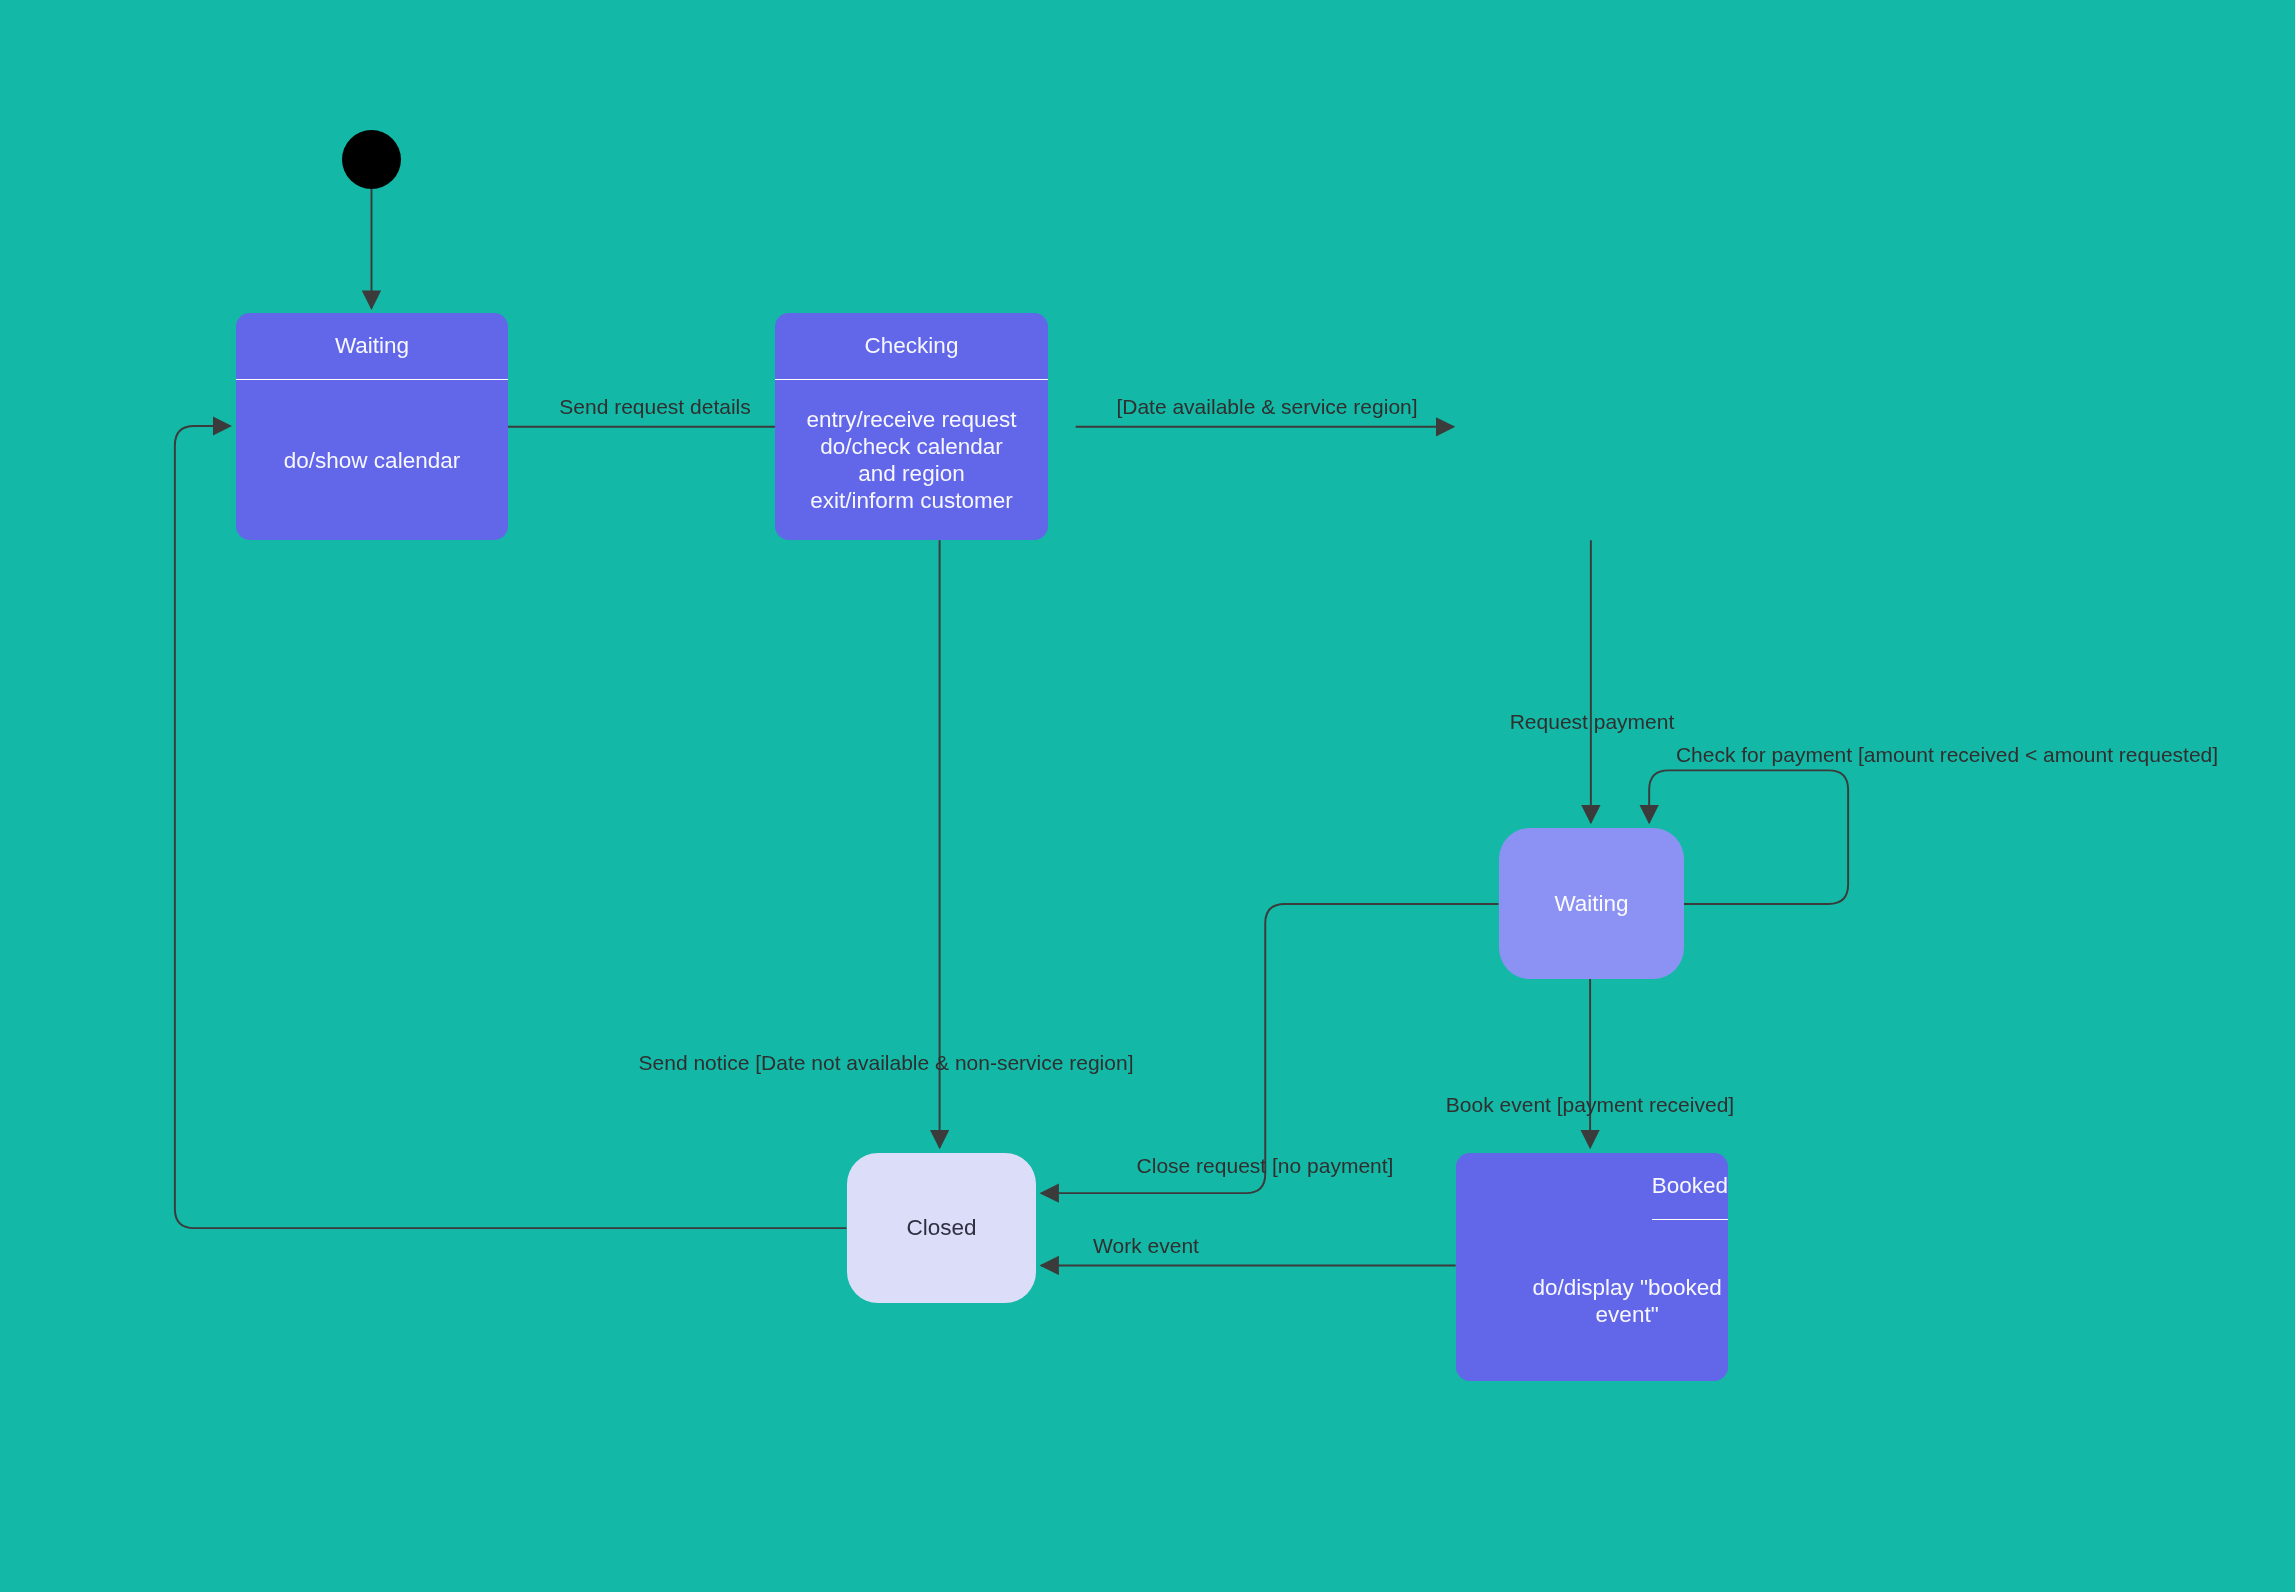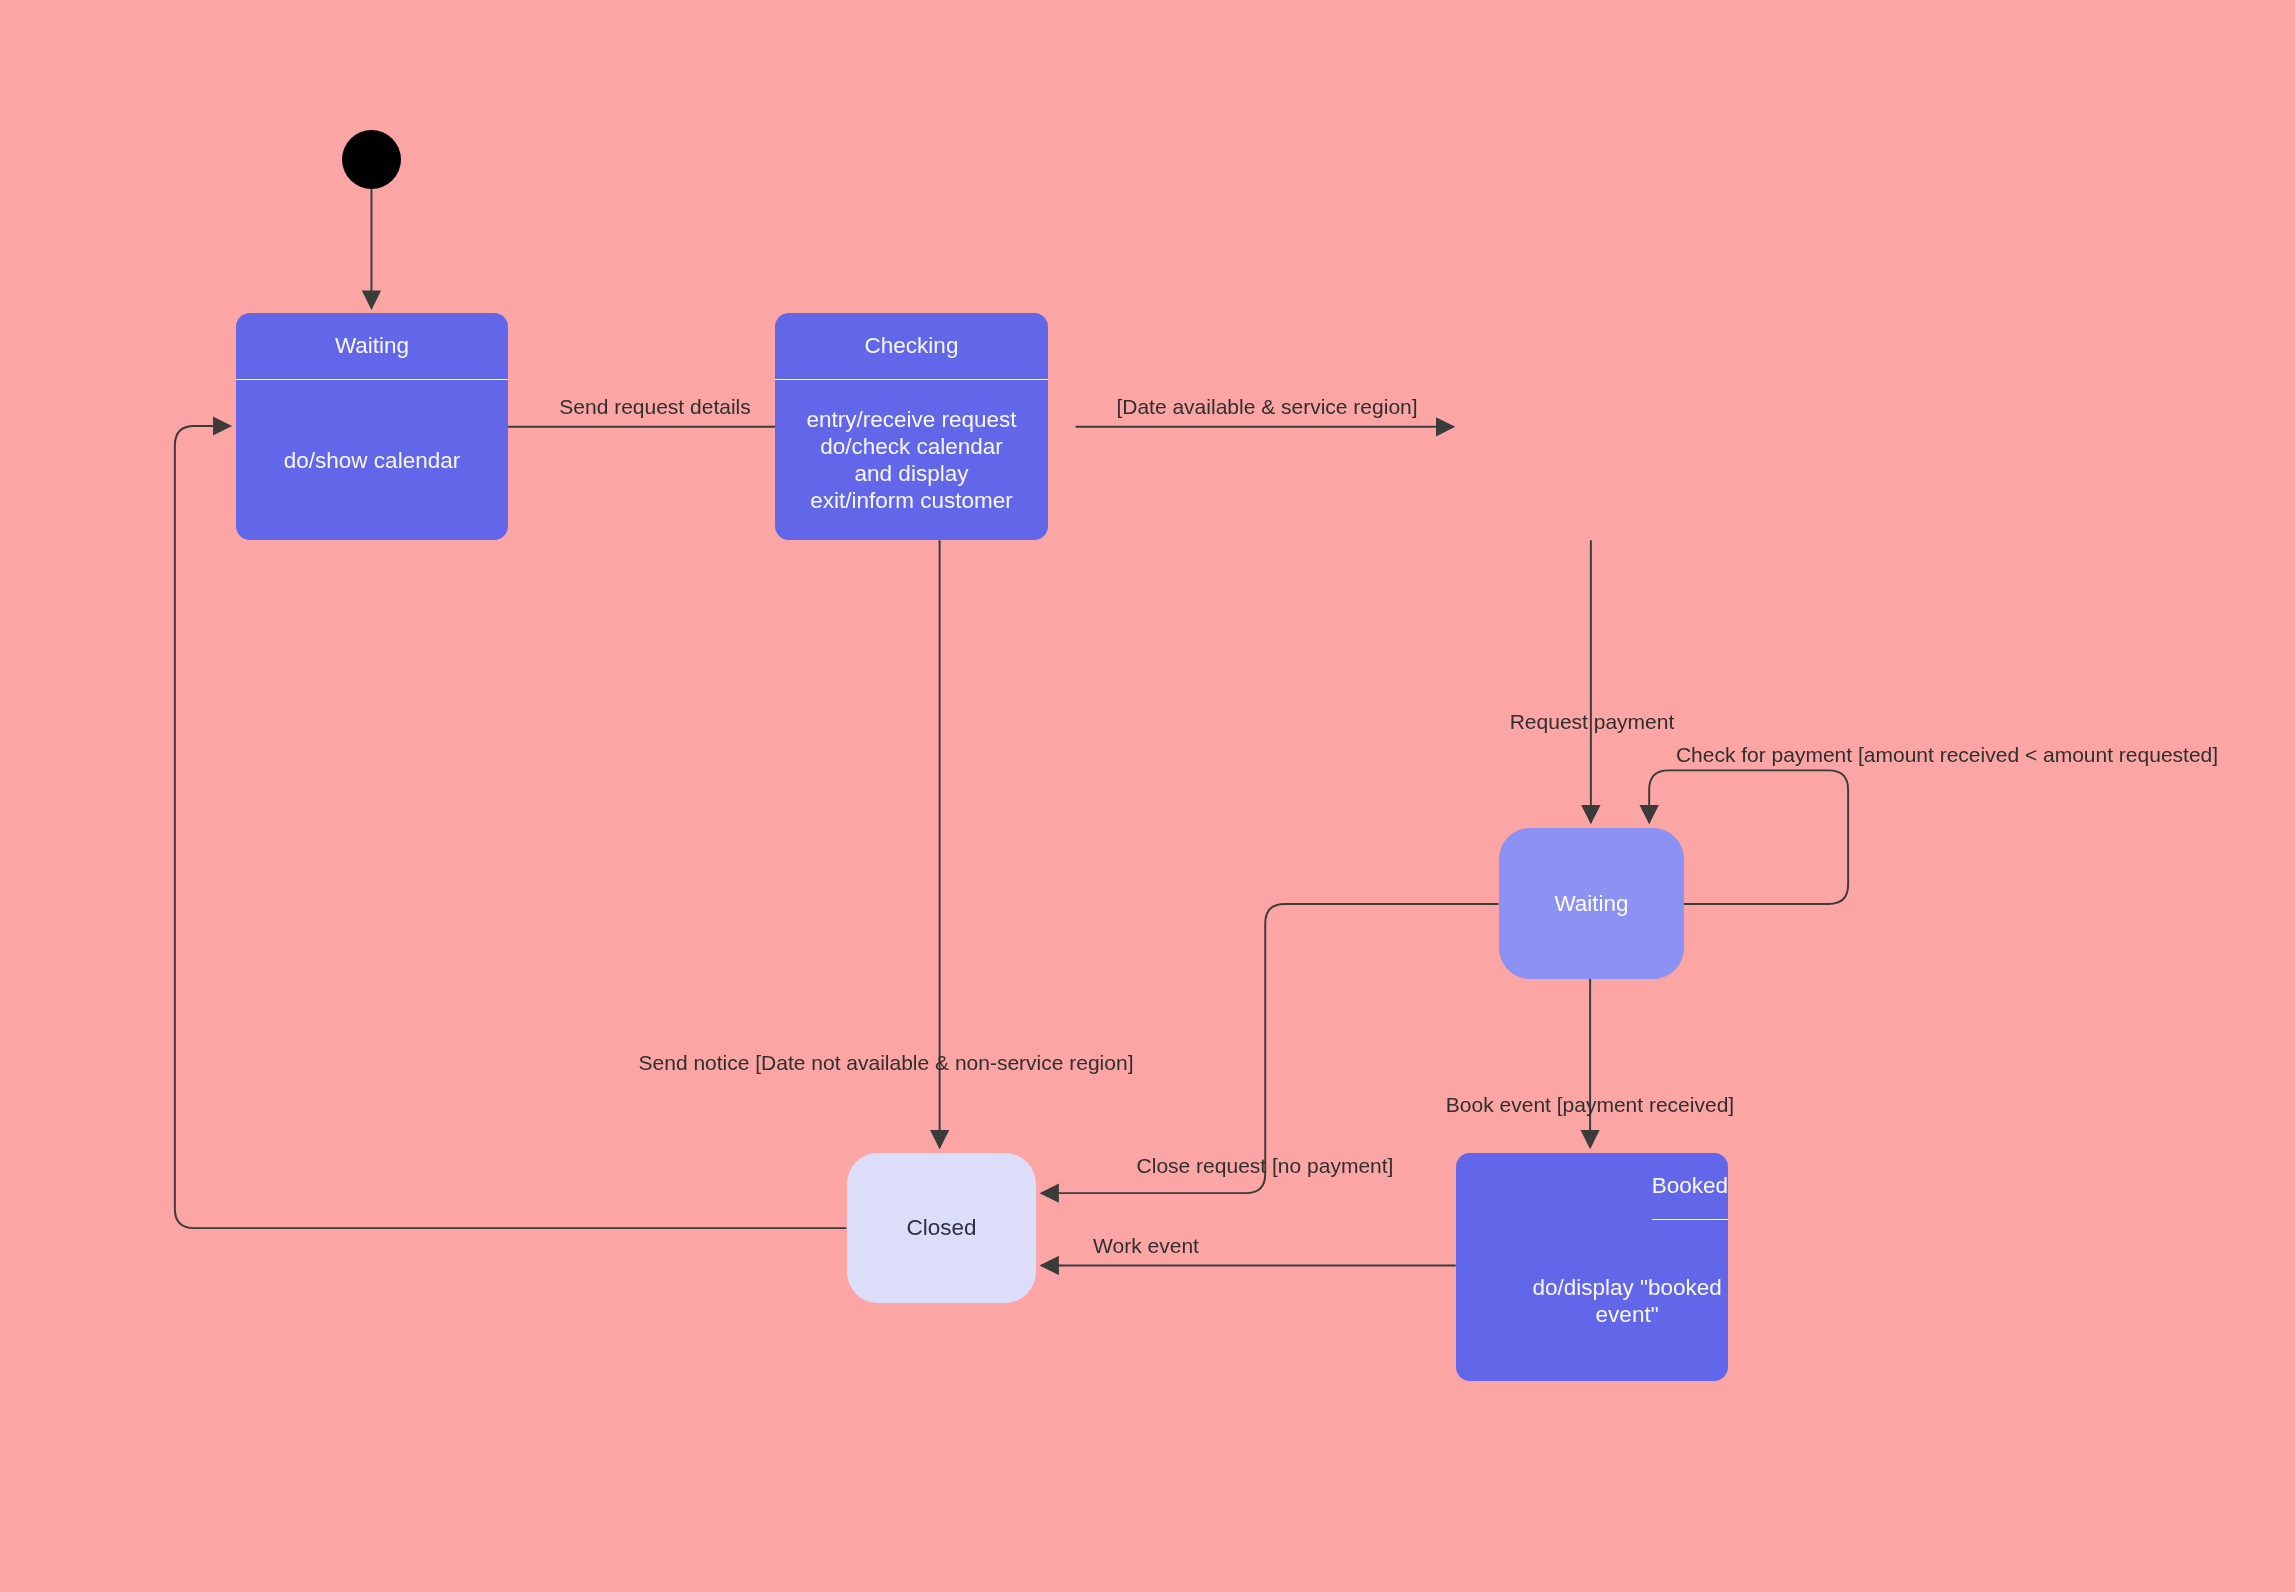--- a/index.html
+++ b/index.html
@@ -1,20 +1,20 @@
 <!DOCTYPE html>
 <html style="font-size:12.4px"><head>
 <meta charset="utf-8">
 <style>
   html,body{margin:0;padding:0;background:#ffffff;}
   #canvas{
     position:relative;
     width:2295px;
     height:1592px;
-    background:#fca5a5;
+    background:#14b8a6;
     font-family:"Liberation Sans", sans-serif;
     overflow:hidden;
   }
   #connector-layer{
     position:absolute;left:0;top:0;width:2295px;height:1592px;
   }
   .state{
     position:absolute;
     box-sizing:border-box;
     background:#6266e8;
@@ -98,21 +98,21 @@
     <div class="bdy">
       <div>do/show calendar</div>
     </div>
   </div>
 
   <div class="state" id="state-checking" style="left:775px;top:313px;width:273px;height:227px;">
     <div class="hdr">Checking</div>
     <div class="bdy">
       <div>entry/receive request</div>
       <div>do/check calendar</div>
-      <div>and display</div>
+      <div>and region</div>
       <div>exit/inform customer</div>
     </div>
   </div>
 
 
   <div class="state simple" id="state-waiting2" style="left:1499px;top:828px;width:185px;height:151px;">
     <div>Waiting</div>
   </div>
 
   <div class="state" id="state-booked" style="left:1456px;top:1153px;width:272px;height:228px;align-items:flex-end;">

